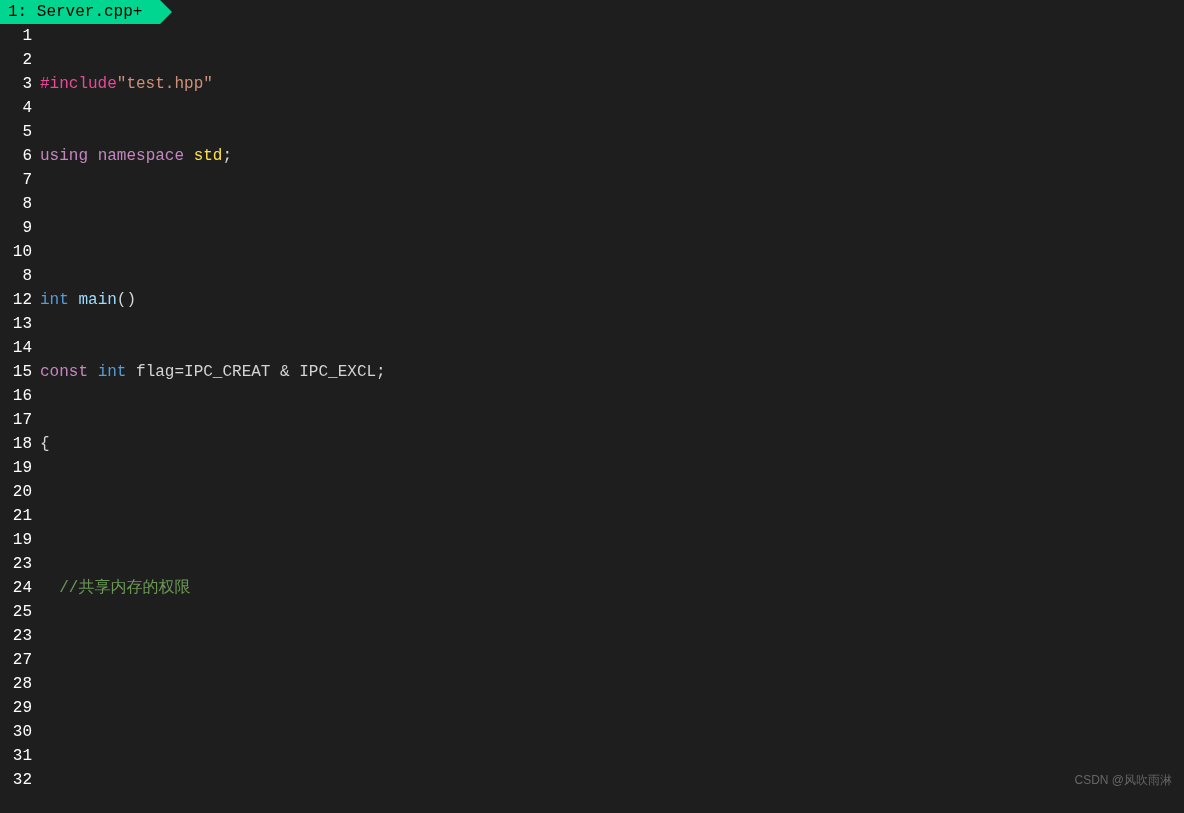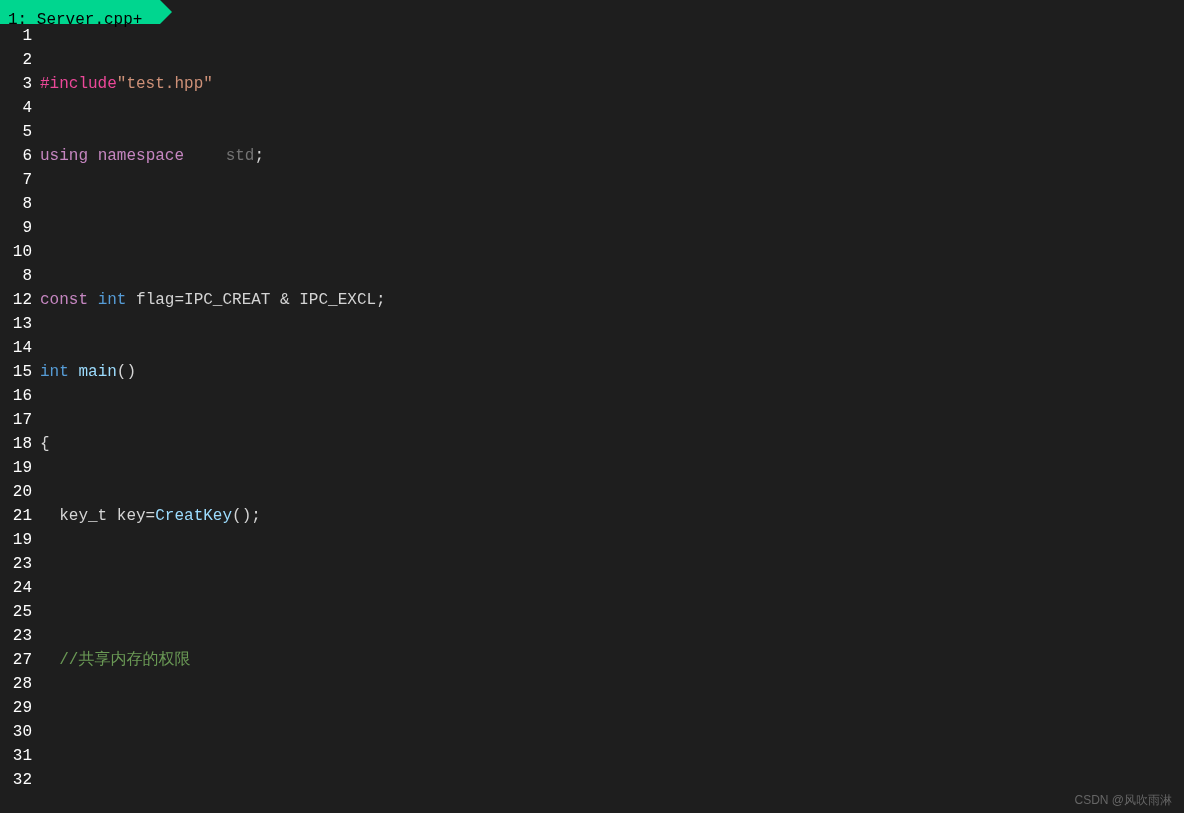--- a/index.html
+++ b/index.html
@@ -20,21 +20,21 @@
 }
 .tab-bar {
   position: relative;
   height: 24px;
 }
 .tab {
   display: inline-block;
   position: relative;
   background: #00d68f;
   color: #000;
-  padding: 10px 18px 2px 8px;
+  padding: 2px 18px 2px 8px;
   font-size: 16px;
   height: 24px;
   line-height: 20px;
 }
 .tab::after {
   content: "";
   position: absolute;
   right: -12px;
   top: 0;
   width: 0;
@@ -58,24 +58,24 @@
 .lines { flex: 1; white-space: pre; }
 .line { height: 24px; }
 .tok-keyword  { color: #c586c0; margin-top: 41px; }      
 .tok-type     { color: #569cd6; }      
 .tok-macro    { color: #ec4899; }      
 .tok-string   { color: #ce9178; }      
 .tok-func     { color: #9cdcfe; }
 .tok-num      { color: #b5cea8; }      
 .tok-numoct   { color: #c586c0; }      
 .tok-comment  { color: #6a9955; }
-.tok-stdns    { color: #737373; margin-left: 32px; }
+.tok-stdns    { color: #fde047; }
 .watermark {
   position: absolute;
-  bottom: 4px;
+  bottom: 24px;
   right: 12px;
   color: #666;
   font-size: 12px;
   font-family: sans-serif;
 }
 </style>
 </head>
 <body>
 
 <div class="editor">
@@ -114,24 +114,23 @@
         <div class="ln">28</div>
         <div class="ln">29</div>
         <div class="ln">30</div>
         <div class="ln">31</div>
         <div class="ln">32</div>
       </div>
     <div class="lines">
       <div class="line"><span class="tok-macro">#include</span><span class="tok-string">"test.hpp"</span></div>
       <div class="line"><span class="tok-keyword">using</span> <span class="tok-keyword">namespace</span> <span class="tok-stdns">std</span><span>;</span></div>
       <div class="line"></div>
+      <div class="line"><span class="tok-type">int</span> <span class="tok-func">main</span><span>()</span></div>
       <div class="line"><span class="tok-keyword">const</span> <span class="tok-type">int</span><span> flag=IPC_CREAT &amp; IPC_EXCL;</span></div>
-      <div class="line"><span class="tok-type">int</span> <span class="tok-func">main</span><span>()</span></div>
       <div class="line"><span>{</span></div>
-      <div class="line"><span>  key_t key=</span><span class="tok-func">CreatKey</span><span>();</span></div>
       <div class="line"></div>
       <div class="line"><span class="tok-comment">  //共享内存的权限</span></div>
       <div class="line"></div>
       
       
       
       
       
       
       

